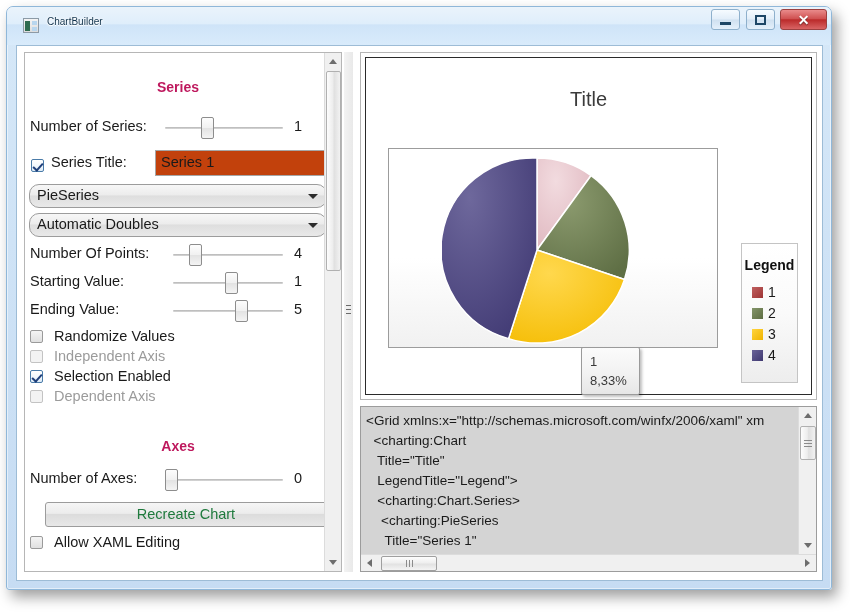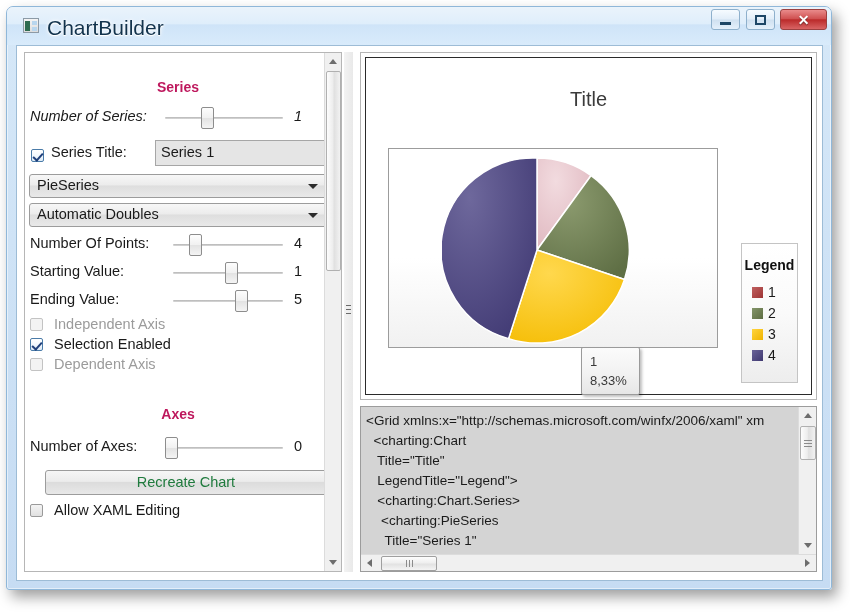--- a/index.html
+++ b/index.html
@@ -48,21 +48,21 @@
   }
   .title-icon::after {
     content: "";
     position: absolute; left: 8px; top: 2px;
     width: 5px; height: 4px;
     background: #b8d6ee;
     box-shadow: 0 6px 0 0 #b8d6ee;
   }
   .title-text {
     position: absolute; left: 40px; top: 9px;
-    font-size: 21px; color: #12334d;
+    font-size: 10px; color: #12334d;
     text-shadow: 0 0 3px #ffffff, 0 0 5px #ffffff, 0 1px 0 #ffffff;
     white-space: nowrap;
   }
   .winbtns { position: absolute; right: 4px; top: 2px; height: 24px; }
   .wbtn {
     position: relative; display: inline-block; vertical-align: top;
     width: 29px; height: 21px; margin-left: 1px;
     border: 1px solid #8eb0cc;
     border-radius: 3px;
     background: linear-gradient(to bottom, #f6fbff 0%, #e2eef9 48%, #cfe0f0 52%, #e4f0fb 100%);
@@ -170,33 +170,33 @@
     font-size: 14.5px; color: #1a1a1a;
     padding-left: 5px;
   }
   .cbrow span.cbl { margin-left: 7px; vertical-align: middle; }
   .cbrow.disabled span.cbl { color: #9b9b9b; }
 
   
   .textbox {
     position: absolute;
     border: 1px solid #a6a6a6;
-    background: #e5e5e5;
+    background: #c2410c;
     box-sizing: border-box;
     font-size: 14.5px; color: #1a1a1a;
     padding: 3px 5px;
     overflow: hidden; white-space: nowrap;
   }
 
   
   .combo {
     position: relative;
     height: 24px;
     border: 1px solid #9c9c9c;
-    border-radius: 3px;
+    border-radius: 10px;
     background: linear-gradient(to bottom, #f7f7f7 0%, #ececec 45%, #dedede 50%, #e9e9e9 100%);
     box-sizing: border-box;
     cursor: pointer;
   }
   .combo .cv {
     position: absolute; left: 7px; top: 2px;
     font-size: 14.5px; color: #1a1a1a;
   }
   .combo .arrow {
     position: absolute; right: 8px; top: 9px;
@@ -397,21 +397,21 @@
       </div>
     </div>
 
     <div class="client">
 
       <div class="left-panel">
         <div class="lp-inner">
 
           <div class="section-head" style="margin-top:26px;">Series</div>
 
-          <div class="row" style="margin-top:9px;font-style:italic;">
+          <div class="row" style="margin-top:19px;">
             <div class="row-label">Number of Series:</div>
             <div class="slider" style="left:140px; top:3px; width:118px;">
               <div class="track"></div>
               <div class="thumb" style="left:36px;"></div>
             </div>
             <div class="row-value" style="left:269px;">1</div>
           </div>
 
           <div class="row" style="margin-top:8px; height:26px;">
             <div style="position:absolute; left:6px; top:6px;">
@@ -450,20 +450,24 @@
 
           <div class="row">
             <div class="row-label">Ending Value:</div>
             <div class="slider" style="left:148px; top:3px; width:110px;">
               <div class="track"></div>
               <div class="thumb" style="left:62px;"></div>
             </div>
             <div class="row-value" style="left:269px;">5</div>
           </div>
 
+          <div class="cbrow" style="margin-top:2px;">
+            <span class="cb"></span>
+            <span class="cbl">Randomize Values</span>
+          </div>
           <div class="cbrow disabled">
             <span class="cb disabled"></span>
             <span class="cbl">Independent Axis</span>
           </div>
           <div class="cbrow">
             <span class="cb checked"></span>
             <span class="cbl">Selection Enabled</span>
           </div>
           <div class="cbrow disabled">
             <span class="cb disabled"></span>

